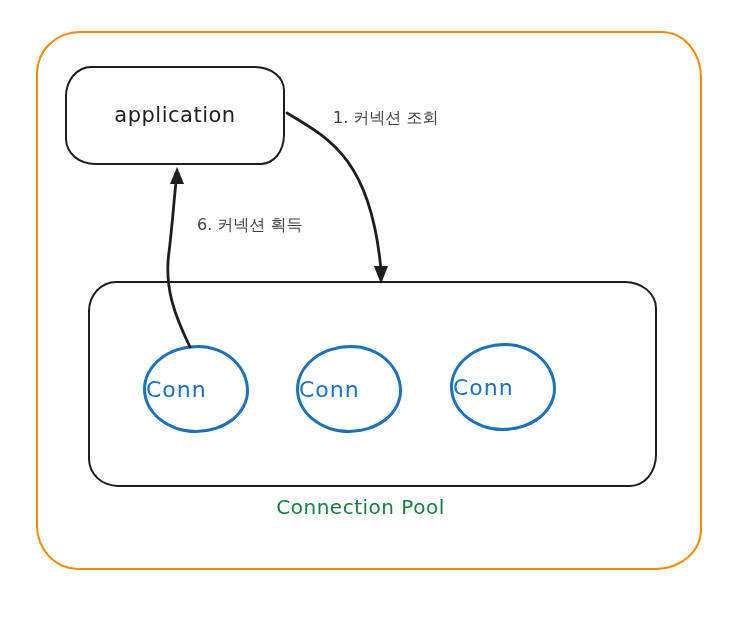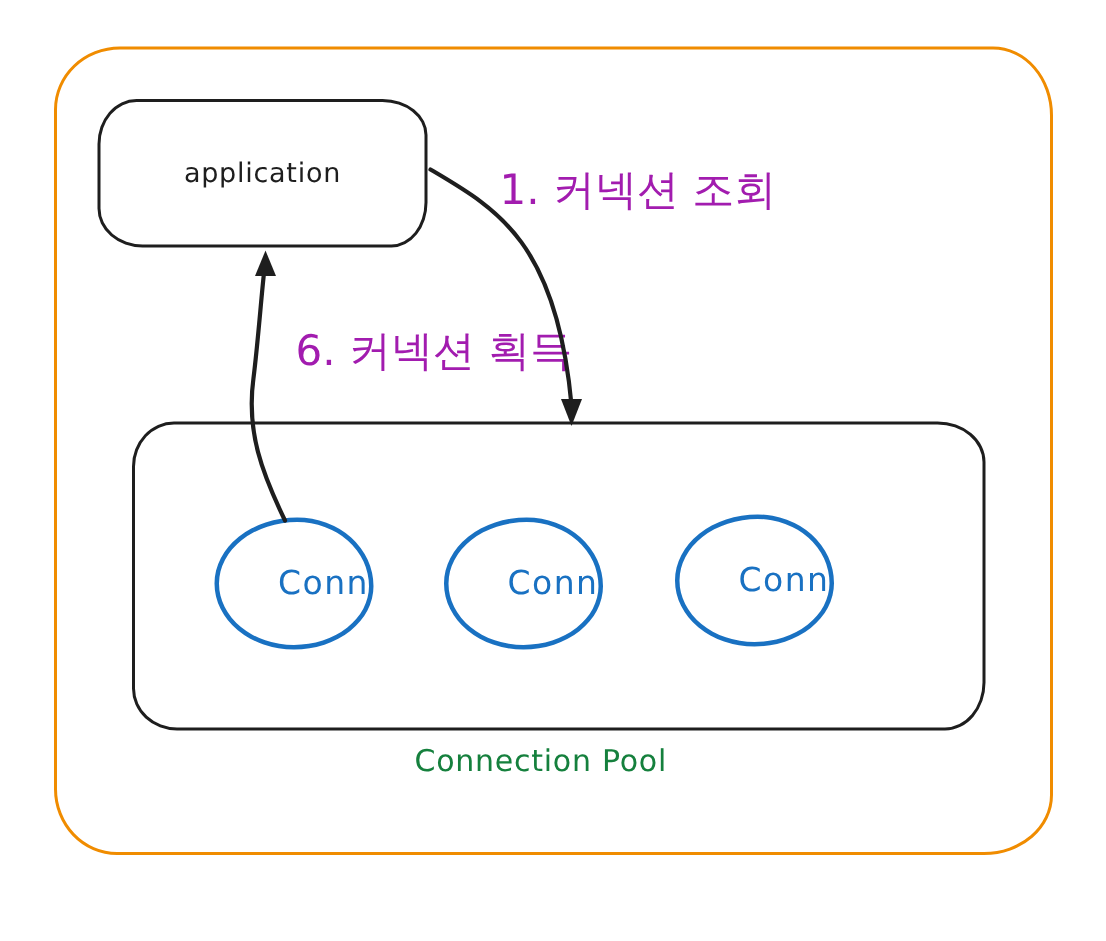--- a/index.html
+++ b/index.html
@@ -38,21 +38,21 @@
     width: 220px;
     height: 99px;
     border: 2.8px solid #1e1e1e;
     border-radius: 26px 30px 24px 30px / 30px 24px 30px 26px;
     box-sizing: border-box;
     display: flex;
     flex-direction: column;
     align-items: center;
     justify-content: center;
     line-height: 1.3;
-    font-size: 18px;
+    font-size: 21px;
     letter-spacing: 0.5px;
   }
 
   
   .pool-box {
     position: absolute;
     left: 88px;
     top: 281px;
     width: 569px;
     height: 206px;
@@ -74,34 +74,34 @@
   
   .conn {
     position: absolute;
     width: 106px;
     height: 88px;
     border: 3.2px solid #1971c2;
     border-radius: 52% 48% 50% 50% / 50% 52% 48% 50%;
     box-sizing: border-box;
     display: flex;
     align-items: center;
-    justify-content: flex-end;
+    justify-content: flex-start;
     color: #1971c2;
     font-size: 22px;
     letter-spacing: 1px;
   }
   .conn.c1 { left: 143px; top: 345px; }
   .conn.c2 { left: 296px; top: 345px; }
   .conn.c3 { left: 450px; top: 343px; }
 
   
   .arrow-label {
     position: absolute;
-    font-size: 28px;
-    color: #a21caf;
+    font-size: 16px;
+    color: #404040;
     white-space: nowrap;
   }
   .arrow-label.l1 { left: 333px; top: 108px; }
   .arrow-label.l2 { left: 197px; top: 215px; }
 
   
   .arrows-overlay {
     position: absolute;
     left: 0;
     top: 0;

